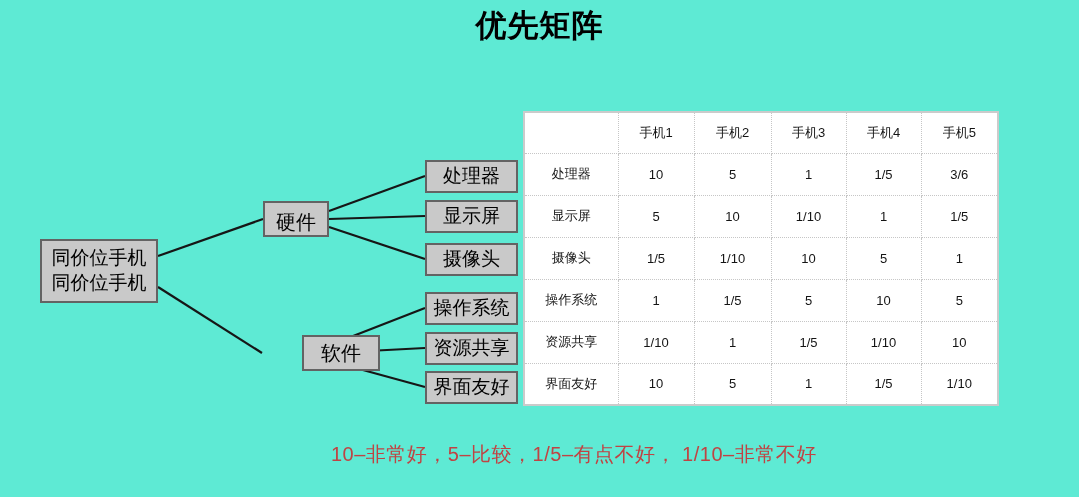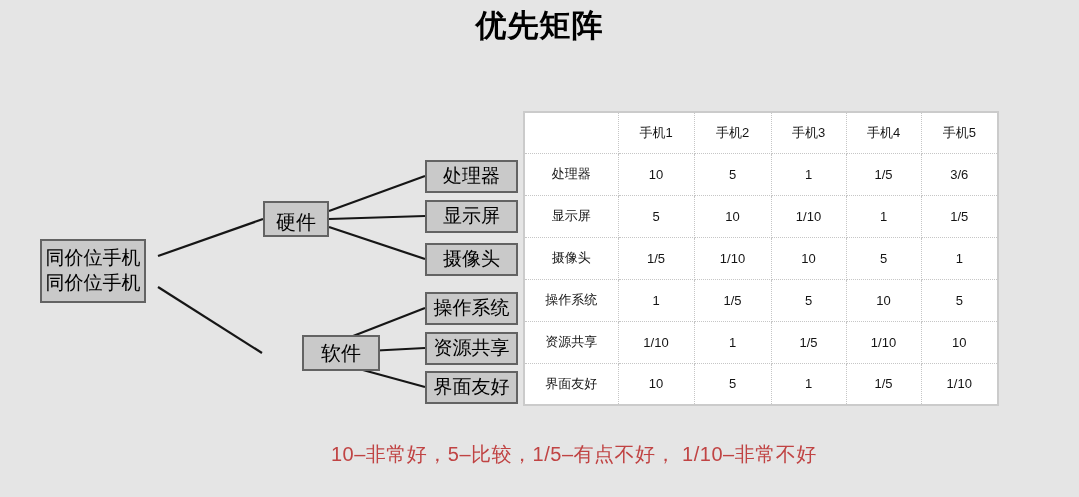--- a/index.html
+++ b/index.html
@@ -1,17 +1,17 @@
 <!DOCTYPE html>
 <html><head>
 <meta charset="utf-8">
 <style>
   html,body{margin:0;padding:0;background:#fff;}
   .stage{
-    position:relative;width:1079px;height:497px;background:#e5e5e5;
+    position:relative;width:1079px;height:497px;background:#5eead4;
     font-family:"Liberation Sans","DejaVu Sans",sans-serif;color:#000;overflow:hidden;
   }
   .title{
     position:absolute;top:5px;left:0;right:0;text-align:center;
     font-size:31px;font-weight:700;letter-spacing:1px;color:#000;
   }
   svg.connectors{position:absolute;left:0;top:0;width:1079px;height:497px;}
   svg.connectors line{stroke:#161616;stroke-width:2.2;}
   .node{
     position:absolute;box-sizing:border-box;background:#c9c9c9;border:2px solid #636363;
@@ -48,21 +48,21 @@
     <line x1="158" y1="256" x2="263" y2="219"></line>
     <line x1="158" y1="287" x2="262" y2="353"></line>
     <line x1="329" y1="211" x2="425" y2="176"></line>
     <line x1="329" y1="219" x2="425" y2="216"></line>
     <line x1="329" y1="227" x2="425" y2="259"></line>
     <line x1="330" y1="345" x2="425" y2="308"></line>
     <line x1="330" y1="353" x2="425" y2="348"></line>
     <line x1="330" y1="361" x2="425" y2="387"></line>
   </svg>
 
-  <div class="node root" style="left:40px;top:239px;width:106px;height:64px;">
+  <div class="node root" style="left:40px;top:239px;width:118px;height:64px;">
     <span>同价位手机</span>
     <span>同价位手机</span>
   </div>
 
   <div class="node" style="left:263px;top:201px;width:66px;height:36px;align-items:flex-end;">
     <span>硬件</span>
   </div>
 
   <div class="node" style="left:262px;top:335px;width:78px;height:36px;margin-left:40px;">
     <span>软件</span>

